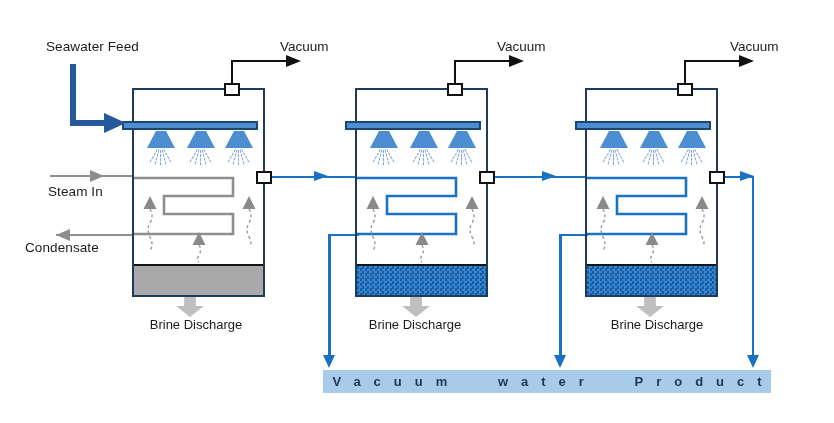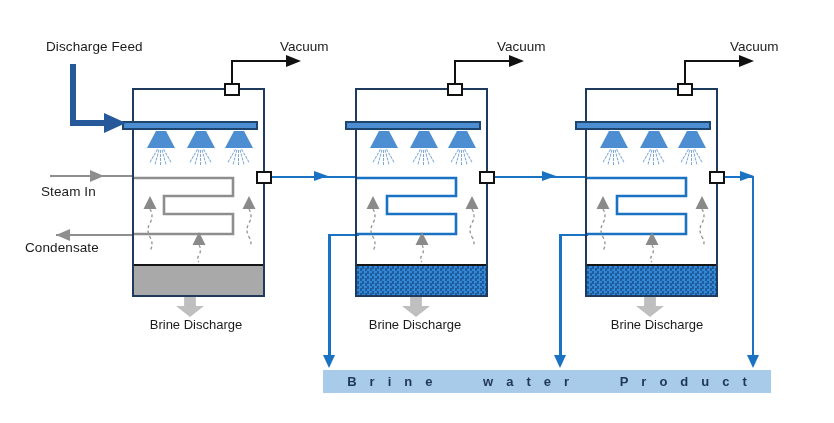--- a/index.html
+++ b/index.html
@@ -55,22 +55,22 @@
 
   #product-bar{position:absolute;left:323px;top:370px;width:448px;height:23px;background:#a8cbe9;z-index:2;
     display:flex;align-items:center;justify-content:center;}
   #product-bar span{font-size:13px;font-weight:600;color:#1f3656;letter-spacing:13px;word-spacing:21px;padding-left:13px;white-space:nowrap;}
 </style>
 </head>
 <body>
 
 <div id="canvas">
 
-  <div class="lbl" style="left:46px;top:39px;">Discharge Feed</div>
-  <div class="lbl" style="left:41px;top:184px;">Steam In</div>
+  <div class="lbl" style="left:46px;top:39px;">Seawater Feed</div>
+  <div class="lbl" style="left:48px;top:184px;">Steam In</div>
   <div class="lbl" style="left:25px;top:240px;">Condensate</div>
 
   <div class="vac-lbl" style="left:280px;">Vacuum</div>
   <div class="vac-lbl" style="left:497px;">Vacuum</div>
   <div class="vac-lbl" style="left:730px;">Vacuum</div>
 
   <div class="ln feed" style="left:70px;top:64px;width:6px;height:62px;"></div>
   <div class="ln feed" style="left:70px;top:120px;width:36px;height:6px;"></div>
   <div class="tri tri-r-feed" style="left:104px;top:113px;"></div>
 
@@ -249,16 +249,16 @@
   </div>
 
   <div class="brine-arrow" style="left:176px;top:296px;"></div>
   <div class="brine-arrow" style="left:402px;top:296px;"></div>
   <div class="brine-arrow" style="left:636px;top:296px;"></div>
   <div class="brine-lbl" style="left:196px;">Brine Discharge</div>
   <div class="brine-lbl" style="left:415px;">Brine Discharge</div>
   <div class="brine-lbl" style="left:657px;">Brine Discharge</div>
 
   <div id="product-bar">
-    <span>Brine water Product</span>
+    <span>Vacuum water Product</span>
   </div>
 
 </div>
 
 </body></html>

